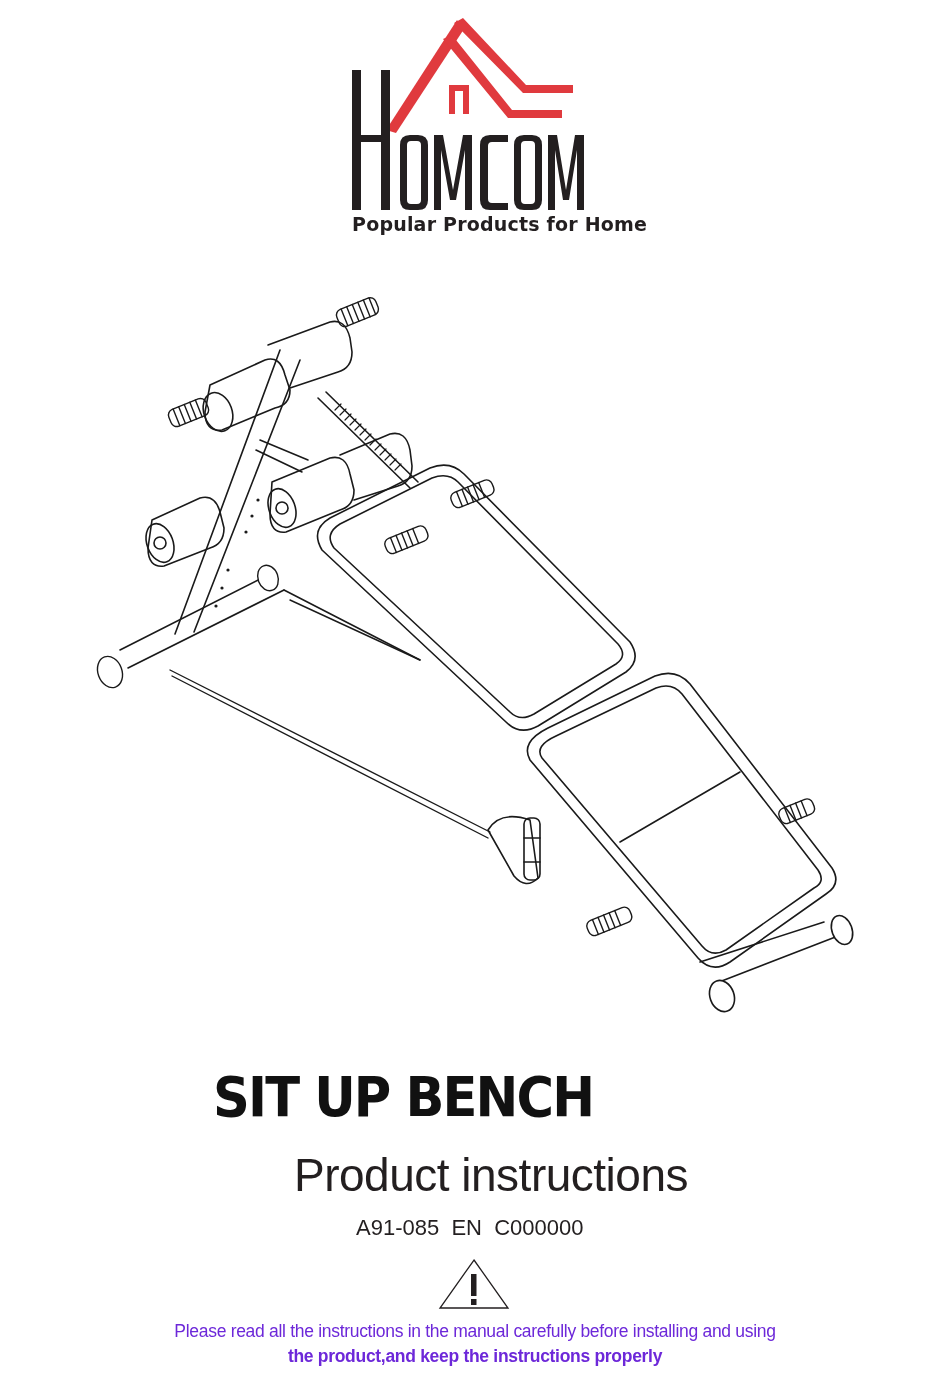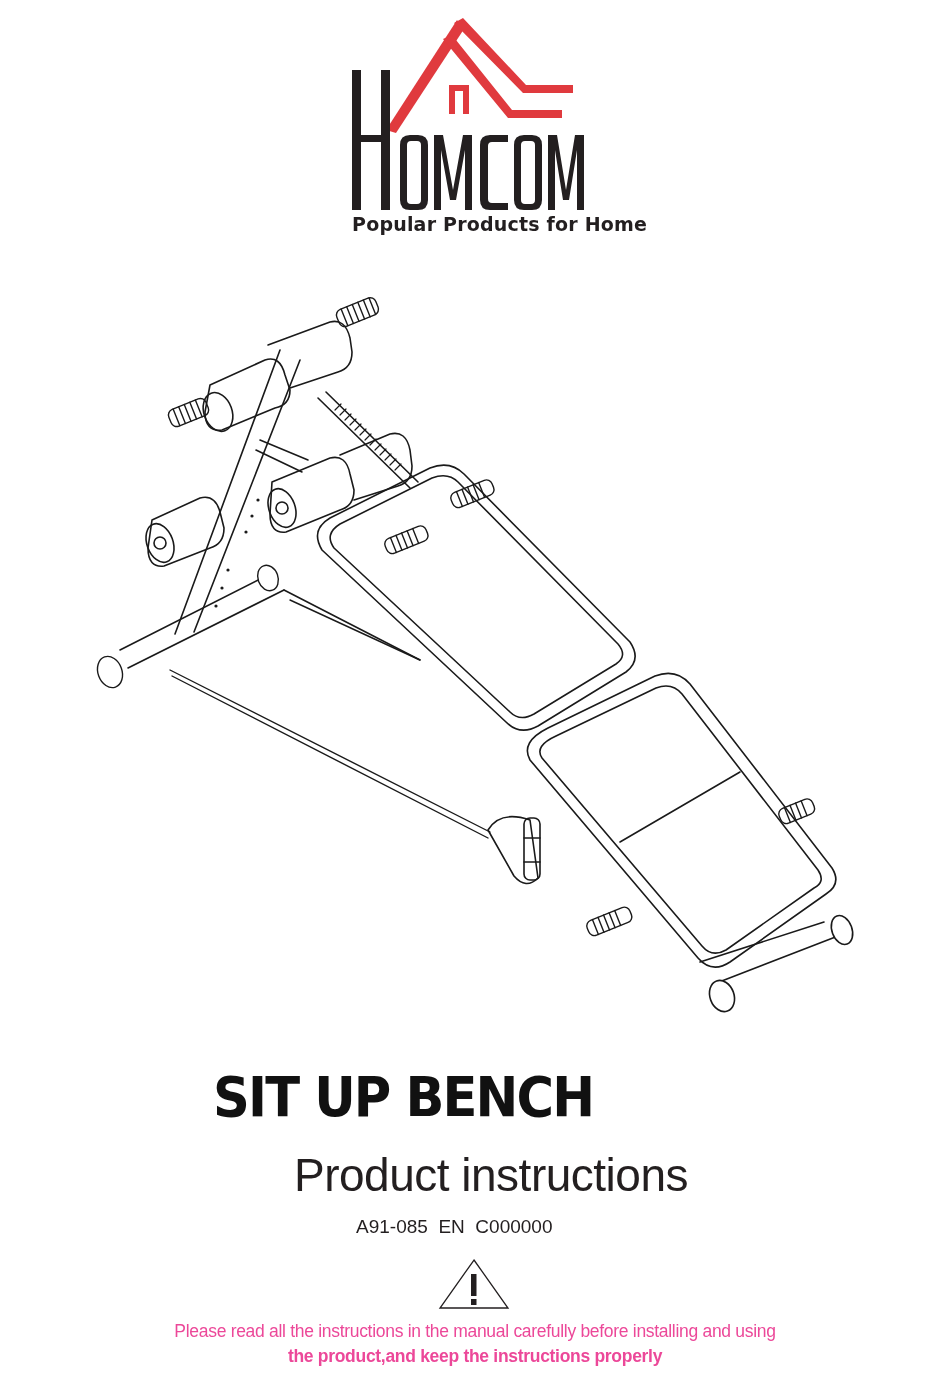--- a/index.html
+++ b/index.html
@@ -5,23 +5,23 @@
   html, body { margin:0; padding:0; background:#ffffff; }
   body { width:950px; height:1388px; position:relative; overflow:hidden; font-family:"Liberation Sans", sans-serif; color:#231f20; }
   .abs { position:absolute; }
   #logo { left:330px; top:15px; width:260px; height:225px; }
   #logo svg { width:260px; height:225px; display:block; }
   .logo-tagline { position:absolute; left:352px; top:213px; width:230px; font-family:"DejaVu Sans", sans-serif; font-weight:bold; font-size:19px; color:#231f20; letter-spacing:0.2px; white-space:nowrap; }
   #illustration { left:80px; top:290px; width:800px; height:740px; }
   #illustration svg { width:800px; height:740px; display:block; }
   .title { left:213px; top:1070px; font-family:"DejaVu Sans", sans-serif; font-weight:bold; font-size:55px; letter-spacing:-2px; color:#111; white-space:nowrap; line-height:1; transform:scaleX(0.93); transform-origin:left top; }
   .subtitle { left:266px; top:1152px; font-family:"Liberation Sans", sans-serif; font-size:46px; color:#231f20; white-space:nowrap; line-height:1; letter-spacing:-0.5px;margin-left:28px; }
-  .code { left:356px; top:1217px; font-family:"Liberation Sans", sans-serif; font-size:19px; color:#231f20; white-space:pre; line-height:1; }
+  .code { left:356px; top:1217px; font-family:"Liberation Sans", sans-serif; font-size:22px; color:#231f20; white-space:pre; line-height:1; }
   #warning-icon { left:438px; top:1258px; width:72px; height:52px; }
-  .notice { left:0; width:950px; text-align:center; font-family:"Liberation Sans", sans-serif; font-size:17.5px; color:#ec4899; line-height:1; letter-spacing:-0.3px; }
+  .notice { left:0; width:950px; text-align:center; font-family:"Liberation Sans", sans-serif; font-size:17.5px; color:#6d28d9; line-height:1; letter-spacing:-0.3px; }
   .notice.l1 { top:1323px; }
   .notice.l2 { top:1348px;font-weight:bold; }
 </style>
 </head>
 <body>
 
 <div id="logo" class="abs">
   <svg viewBox="0 0 260 225">
 
     <g fill="#e03a3e">

